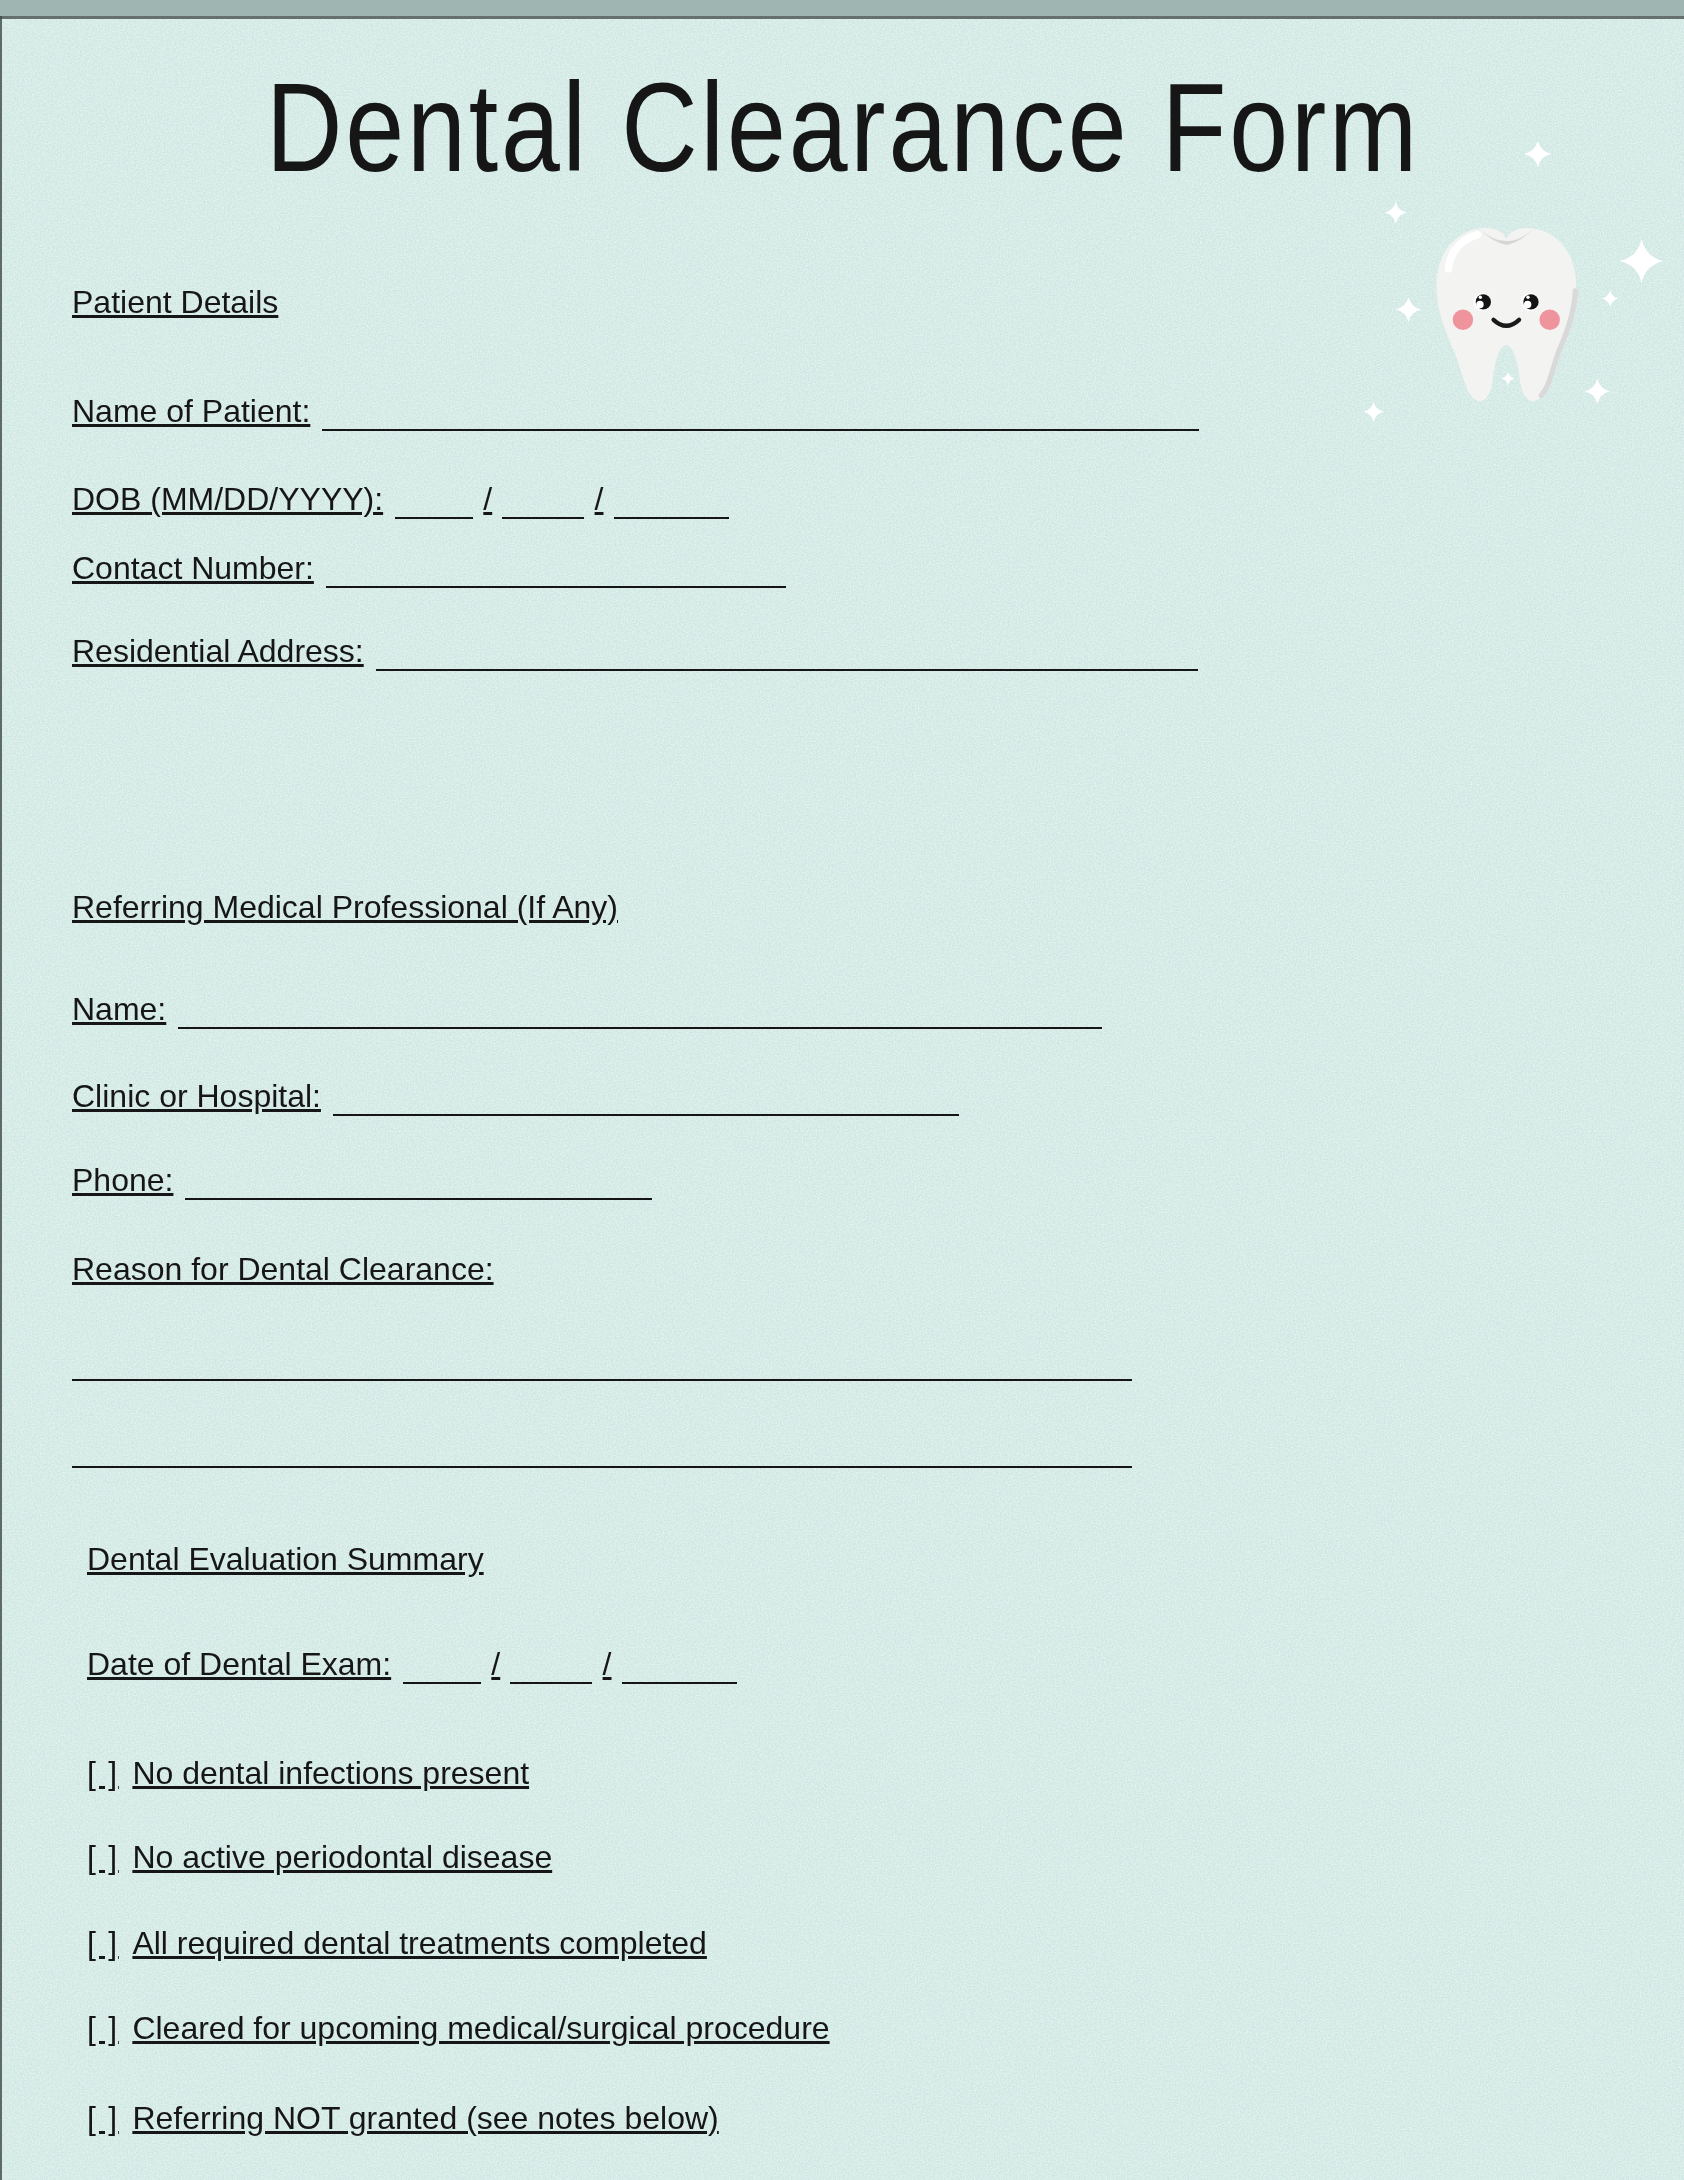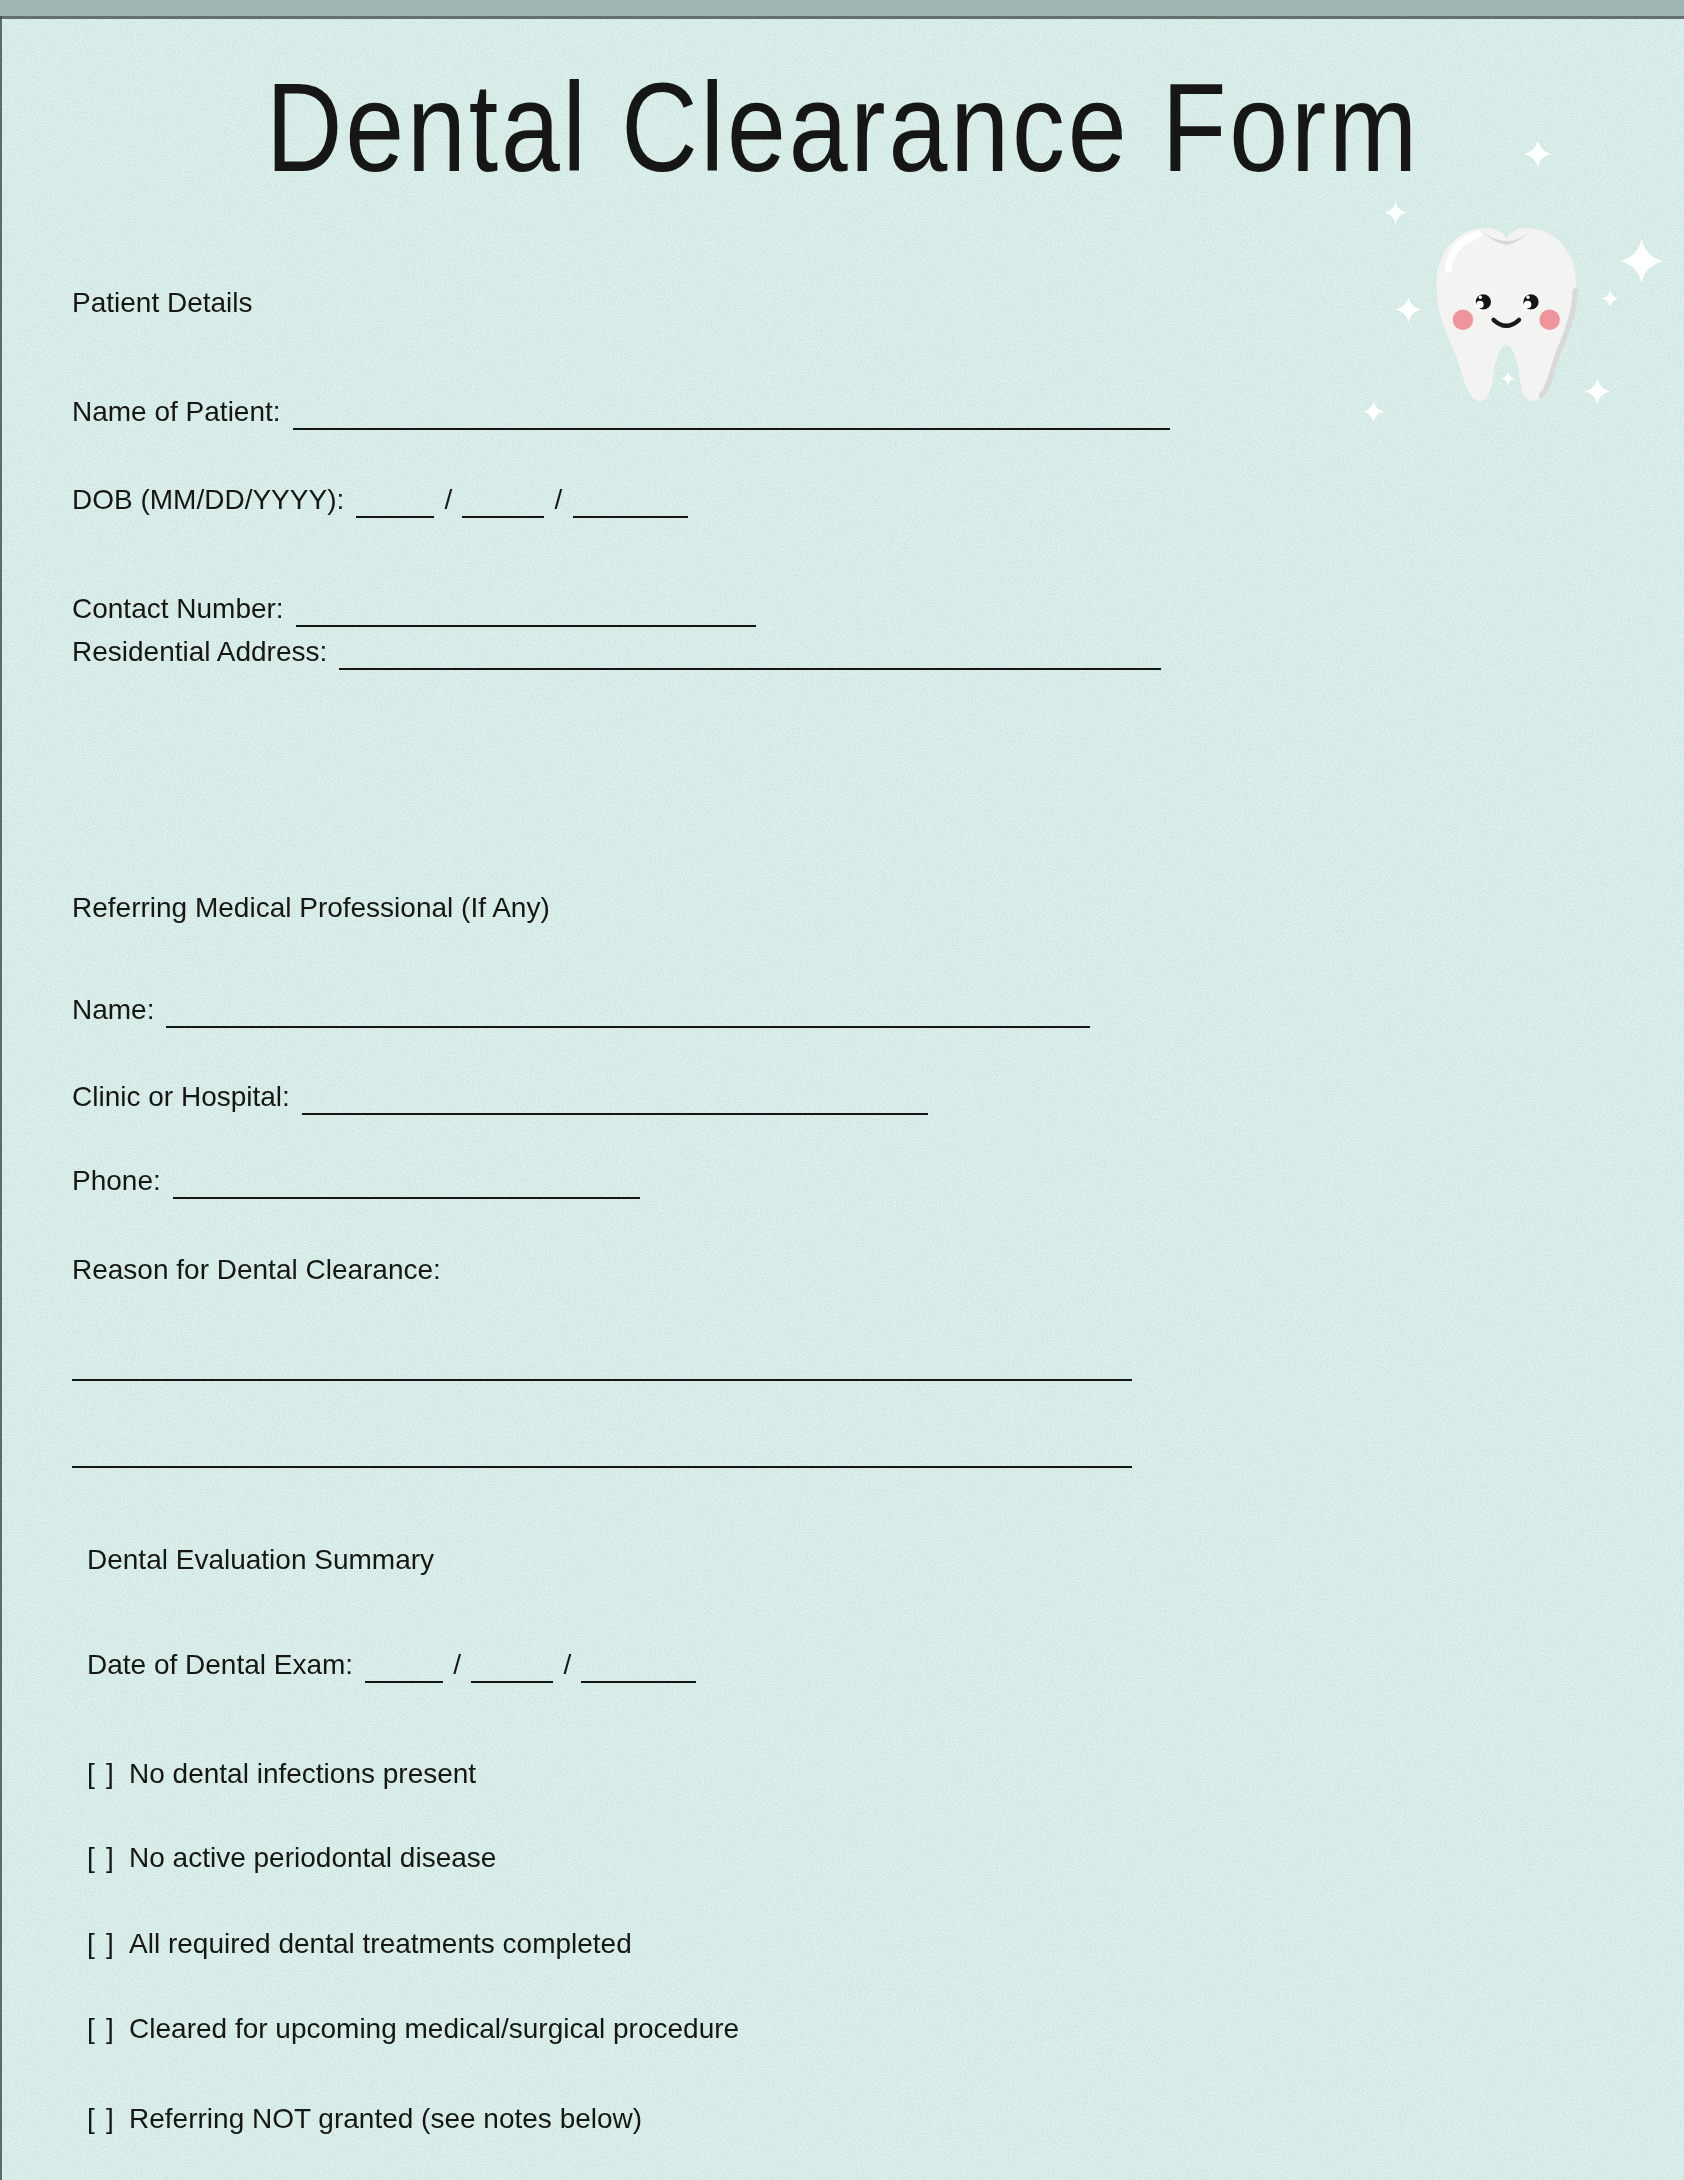--- a/index.html
+++ b/index.html
@@ -33,24 +33,25 @@
     white-space:nowrap;
   }
 
   .tooth-art{position:absolute;left:1329px;top:126px;width:358px;height:308px;}
 
   .row{
     position:absolute;
     left:72px;
     height:41px;
     display:flex;
-    align-items:flex-start;
-    font-size:28px;
+    align-items:center;
+    font-size:32px;
     line-height:41px;
     white-space:nowrap;
+    text-decoration:underline;
   }
   .row.indent{left:87px;}
   .lbl{display:inline-block;}
   .blank{
     display:inline-block;
     margin-left:12px;
     height:37px;
     border-bottom:2.6px solid #151515;
   }
   .sep{display:inline-block;margin:0 10.2px;}
@@ -143,21 +144,21 @@
 
   <div class="row" style="top:463px">
     <span class="lbl">DOB (MM/DD/YYYY):</span>
     <span class="blank" style="width:78px"></span>
     <span class="sep">/</span>
     <span class="blank" style="width:82px;margin-left:0"></span>
     <span class="sep">/</span>
     <span class="blank" style="width:115px;margin-left:0"></span>
   </div>
 
-  <div class="row" style="top:572px">
+  <div class="row" style="top:532px">
     <span class="lbl">Contact Number:</span>
     <span class="blank" style="width:460px"></span>
   </div>
 
   <div class="row" style="top:615px">
     <span class="lbl">Residential Address:</span>
     <span class="blank" style="width:822px"></span>
   </div>
 
   <div class="row" style="top:871px">

